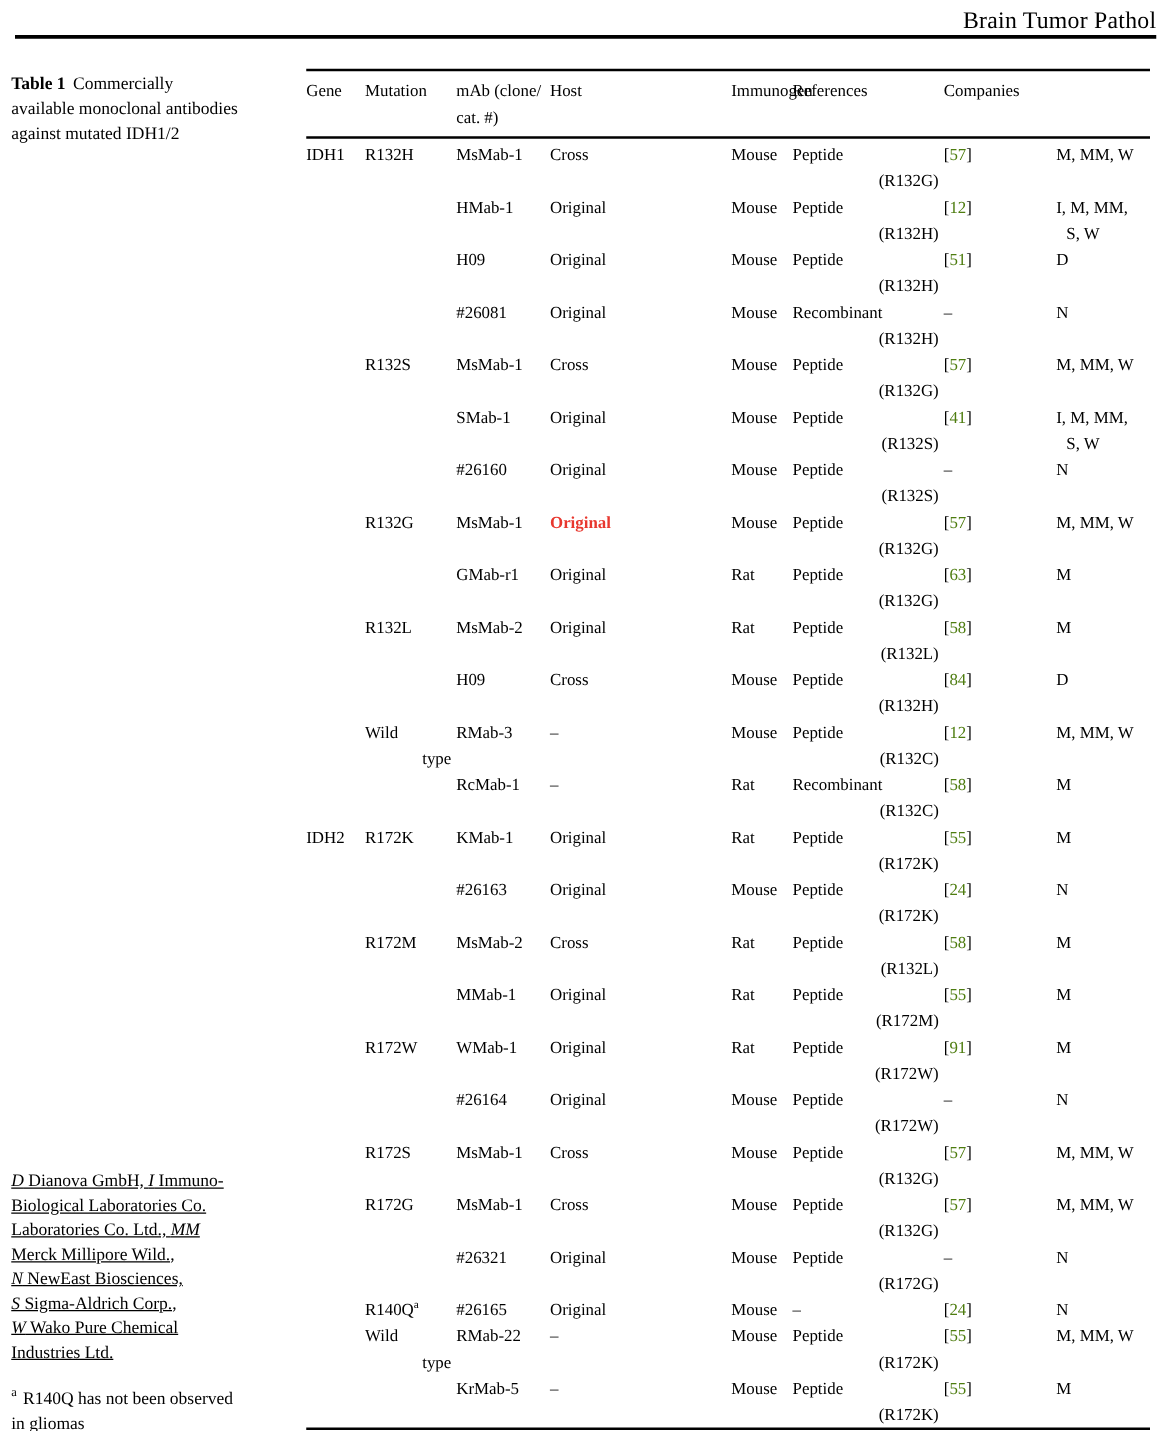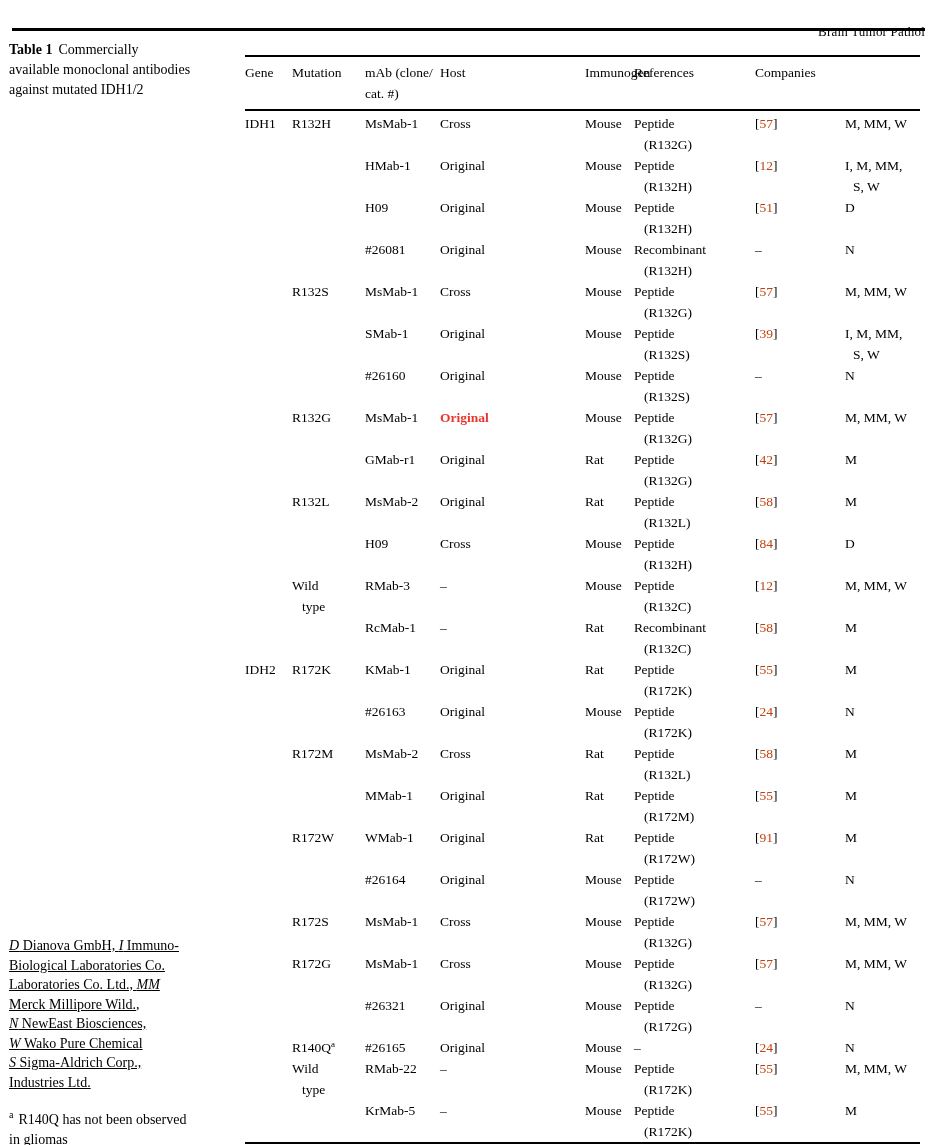--- a/index.html
+++ b/index.html
@@ -1,31 +1,31 @@
 <!DOCTYPE html>
 <html><head>
 <meta charset="utf-8">
 <style>
   html,body{margin:0;padding:0;background:#fff;}
   .page{position:relative;width:937px;height:1145px;background:#ffffff;overflow:hidden;
         font-family:"Liberation Serif","DejaVu Serif",serif;color:#000;}
-  .journal-header{position:absolute;top:24px;right:12px;font-size:13px;letter-spacing:.2px;}
+  .journal-header{position:absolute;top:6px;right:12px;font-size:19px;letter-spacing:.2px;}
   .page-rule{position:absolute;left:12px;top:28px;width:913px;height:2.5px;background:#000;}
-  .caption{position:absolute;left:9px;top:40px;width:238px;font-size:14px;line-height:19.8px;}
+  .caption{position:absolute;left:9px;top:58px;width:238px;font-size:14px;line-height:19.8px;}
   .caption .b{font-weight:bold;margin-right:6px;}
   .tablewrap{position:absolute;left:245px;top:55px;width:675px;border-top:2px solid #000;}
   .thead{display:grid;grid-template-columns:47px 73px 75px 145px 49px 121px 90px 75px;
          padding:5px 0 5px;border-bottom:2px solid #000;font-size:13.5px;line-height:21px;}
   .tbody{font-size:13.5px;line-height:21px;border-bottom:2px solid #000;padding-top:2px;}
   .tr{display:grid;grid-template-columns:47px 73px 75px 145px 49px 121px 90px 75px;}
   .td,.th{padding-right:4px;}
-  .ind{padding-left:10px;}
+  .ind{padding-left:10px;text-align:right;}
   .ind2{padding-left:8px;}
   .red{color:#e8372e;font-weight:bold;}
-  .refnum{color:#c2410c;}
+  .refnum{color:#4d7c0f;}
   sup{font-size:9px;vertical-align:super;line-height:0;}
   .fnote{position:absolute;left:9px;top:936px;width:240px;font-size:14px;line-height:19.5px;text-decoration:underline;}
   .fna{position:absolute;left:9px;top:1110px;width:240px;font-size:14px;line-height:19.5px;}
   .fna sup{margin-right:5px;font-size:10px;}
   i{font-style:italic;}
 </style>
 </head>
 <body>
 
 <div class="page">
@@ -145,21 +145,21 @@
         <div class="tr">
           <div class="td"></div>
           <div class="td"></div>
           <div class="td">SMab-1</div>
           <div class="td">Original</div>
           <div class="td">Mouse</div>
           <div class="td">
             <div>Peptide</div>
             <div class="ind">(R132S)</div>
           </div>
-          <div class="td">[<span class="refnum">39</span>]</div>
+          <div class="td">[<span class="refnum">41</span>]</div>
           <div class="td">
             <div>I, M, MM,</div>
             <div class="ind2">S, W</div>
           </div>
         </div>
         <div class="tr">
           <div class="td"></div>
           <div class="td"></div>
           <div class="td">#26160</div>
           <div class="td">Original</div>
@@ -193,21 +193,21 @@
         <div class="tr">
           <div class="td"></div>
           <div class="td"></div>
           <div class="td">GMab-r1</div>
           <div class="td">Original</div>
           <div class="td">Rat</div>
           <div class="td">
             <div>Peptide</div>
             <div class="ind">(R132G)</div>
           </div>
-          <div class="td">[<span class="refnum">42</span>]</div>
+          <div class="td">[<span class="refnum">63</span>]</div>
           <div class="td">
             <div>M</div>
           </div>
         </div>
         <div class="tr">
           <div class="td"></div>
           <div class="td">
             <div>R132L</div>
           </div>
           <div class="td">MsMab-2</div>
@@ -465,21 +465,21 @@
           </div>
         </div>
       </div>
   </div>
   <div class="fnote">
       <div><i>D</i> Dianova GmbH, <i>I</i> Immuno-</div>
       <div>Biological Laboratories Co.</div>
       <div>Laboratories Co. Ltd., <i>MM</i></div>
       <div>Merck Millipore Wild.,</div>
       <div><i>N</i> NewEast Biosciences,</div>
+      <div><i>S</i> Sigma-Aldrich Corp.,</div>
       <div><i>W</i> Wako Pure Chemical</div>
-      <div><i>S</i> Sigma-Aldrich Corp.,</div>
       <div>Industries Ltd.</div>
     </div>
   <div class="fna">
       <div><sup>a</sup>R140Q has not been observed</div>
       <div>in gliomas</div>
     </div>
 </div>
 
 </body></html>

